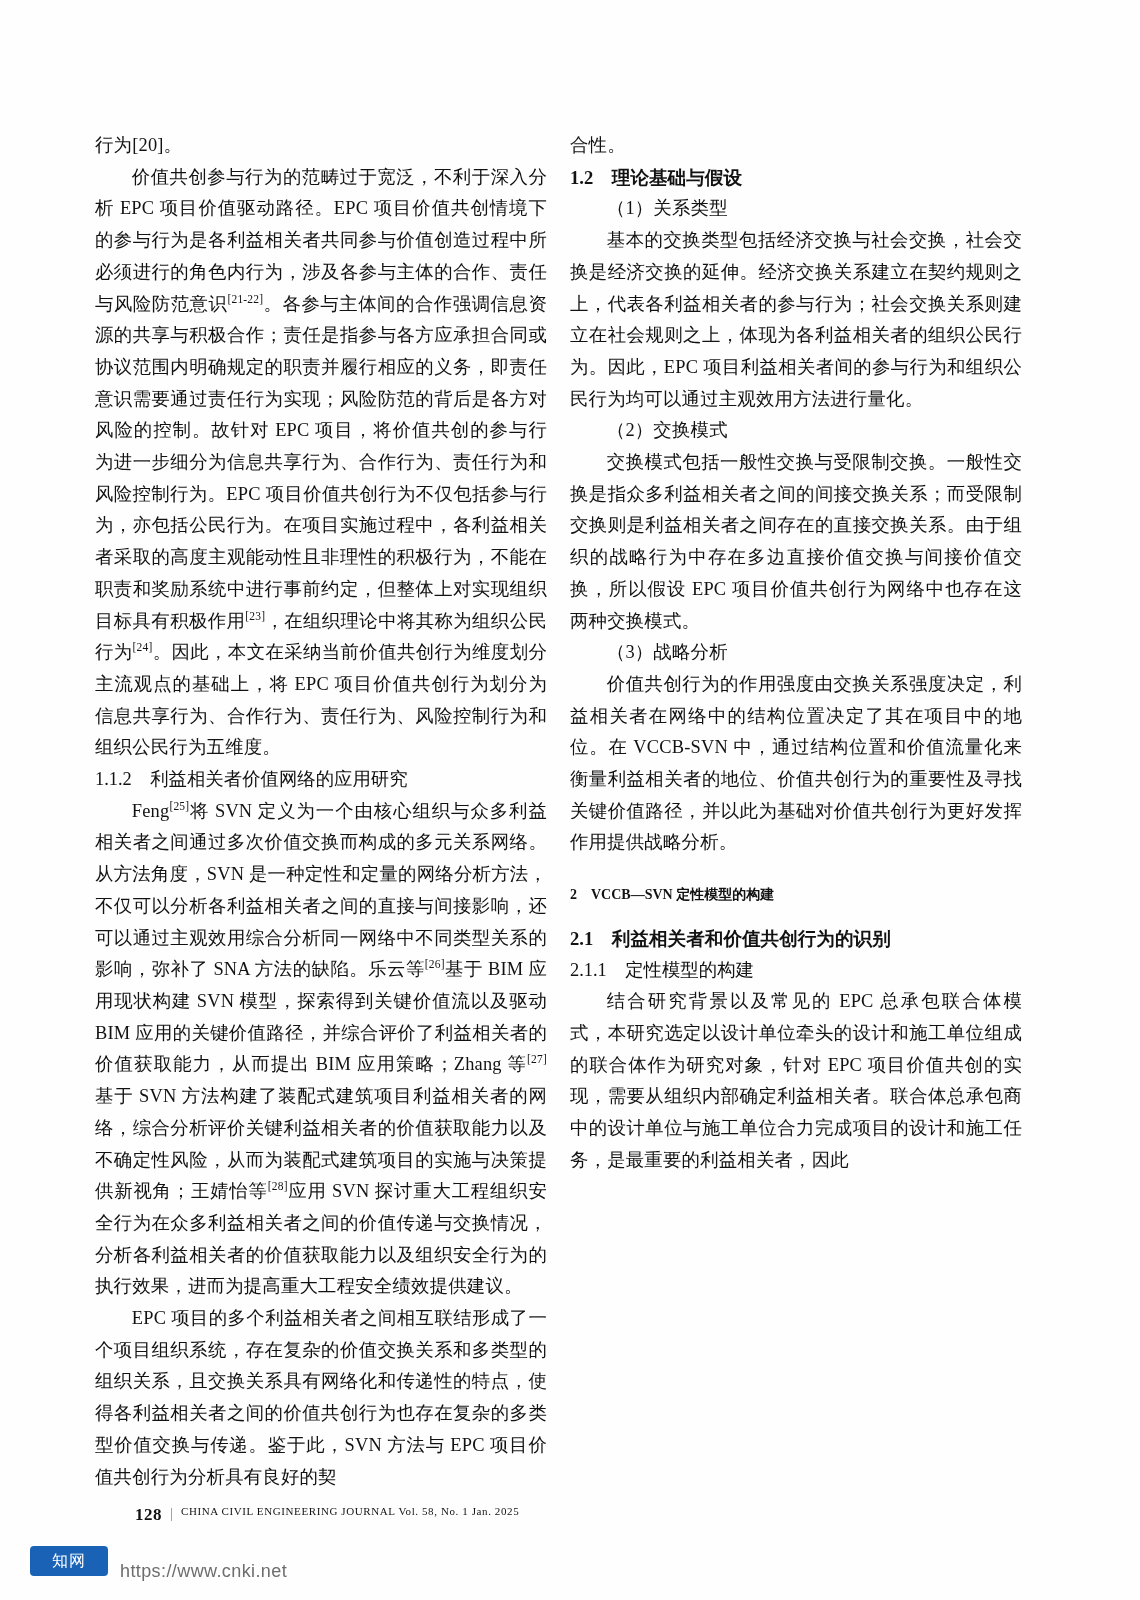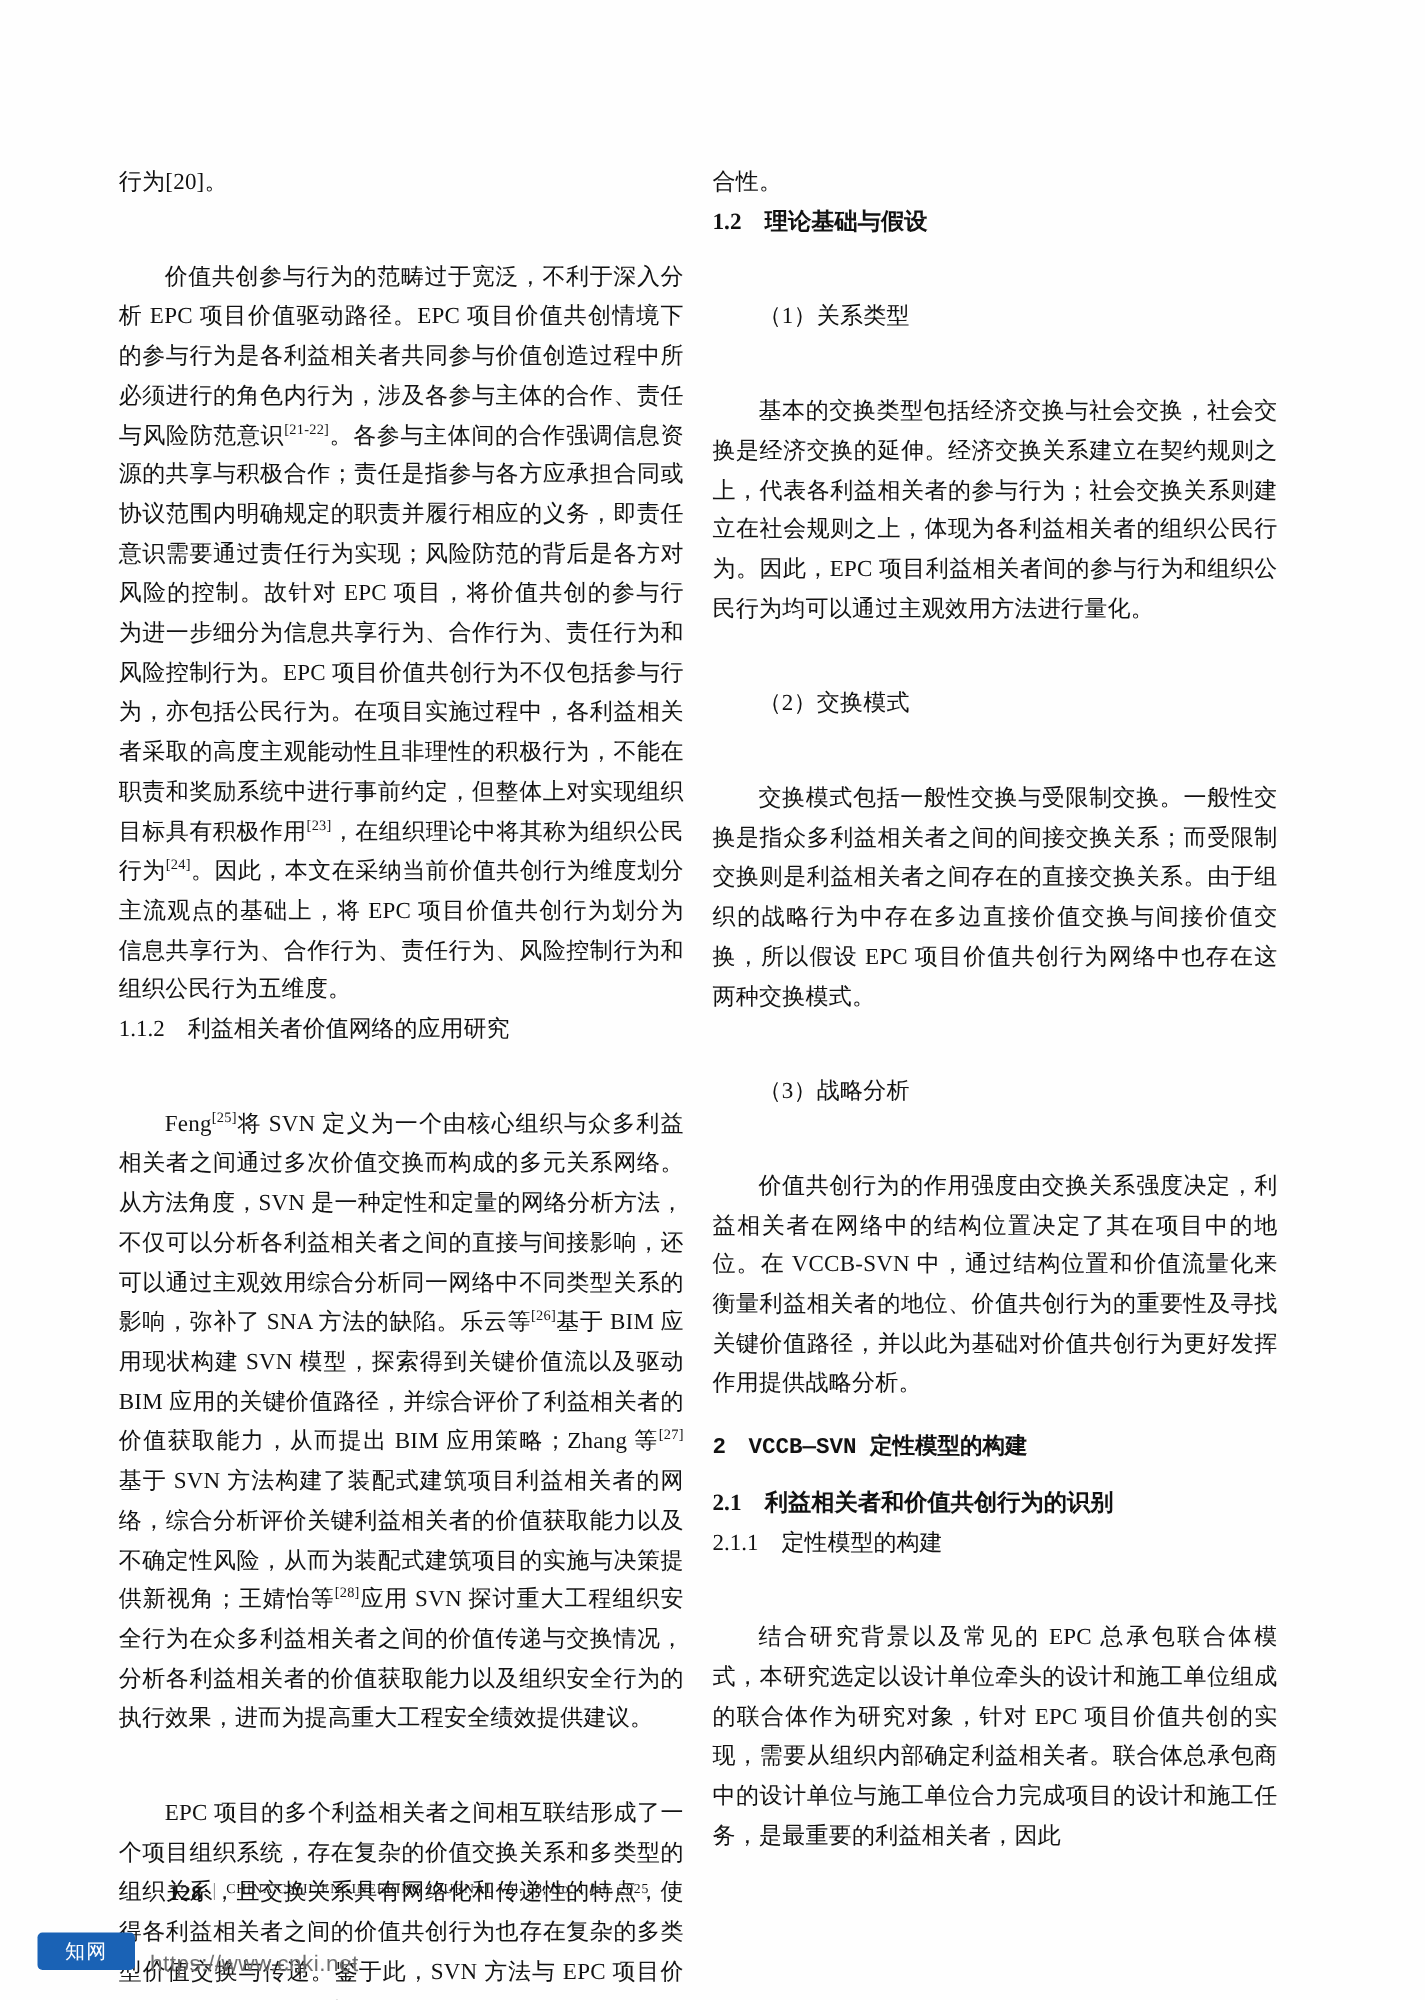--- a/index.html
+++ b/index.html
@@ -36,21 +36,20 @@
   p {
     margin: 0;
     font-size: 18.4px;
     line-height: 31.7px;
     text-align: justify;
     text-justify: inter-ideograph;
     letter-spacing: 0.2px;
   }
   p.indent {
     text-indent: 2em;
-    margin-top: 44px;
   }
   sup {
     font-size: 11.5px;
     vertical-align: super;
     line-height: 0;
   }
   .sec-h3 {
     margin: 0;
     font-size: 18.4px;
     line-height: 31.7px;
@@ -60,25 +59,25 @@
   .sec-h2 {
     margin: 0;
     font-size: 18.6px;
     line-height: 31.7px;
     font-weight: bold;
     text-align: left;
     font-family: Liberation Serif, serif;
   }
   .sec-h1 {
     margin: 0;
-    font-size: 18px;
+    font-size: 14px;
     line-height: 31.7px;
     font-weight: bold;
     text-align: left;
-    font-family: Liberation Mono, monospace;
+    font-family: Liberation Serif, serif;
   }
   .gap-med { height: 12px; }
   .gap-large { height: 20px; }
 
   .footer {
     position: absolute;
     left: 95px;
     top: 1505px;
     width: 952px;
     display: flex;

